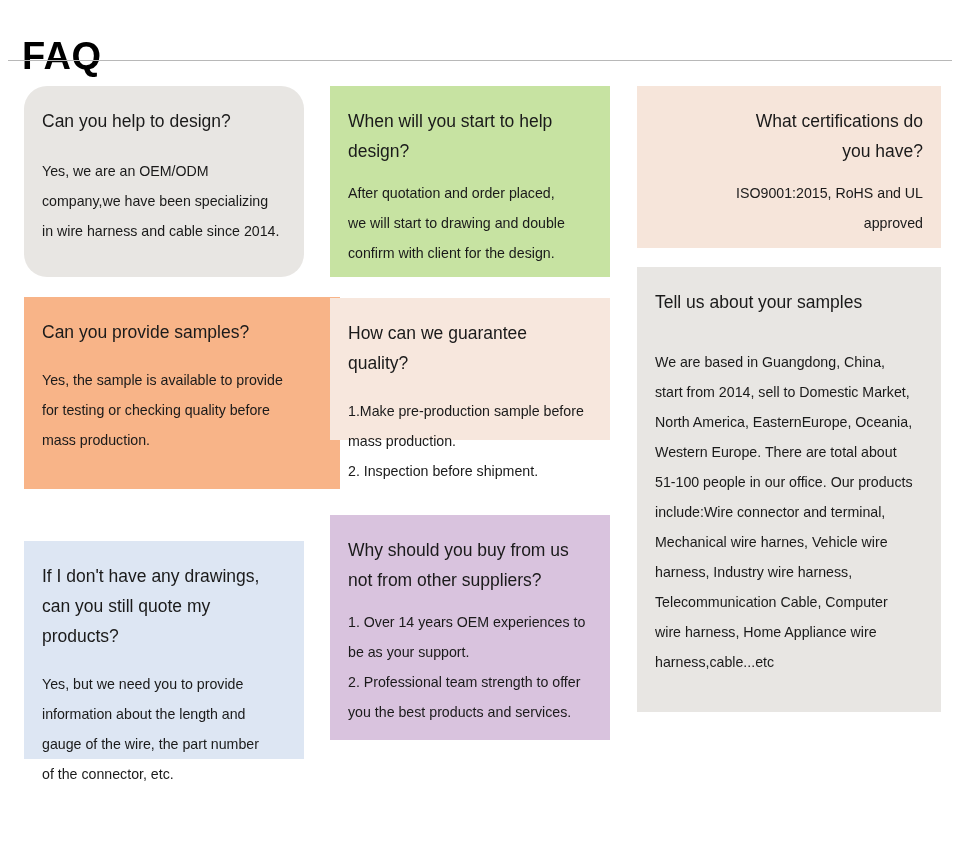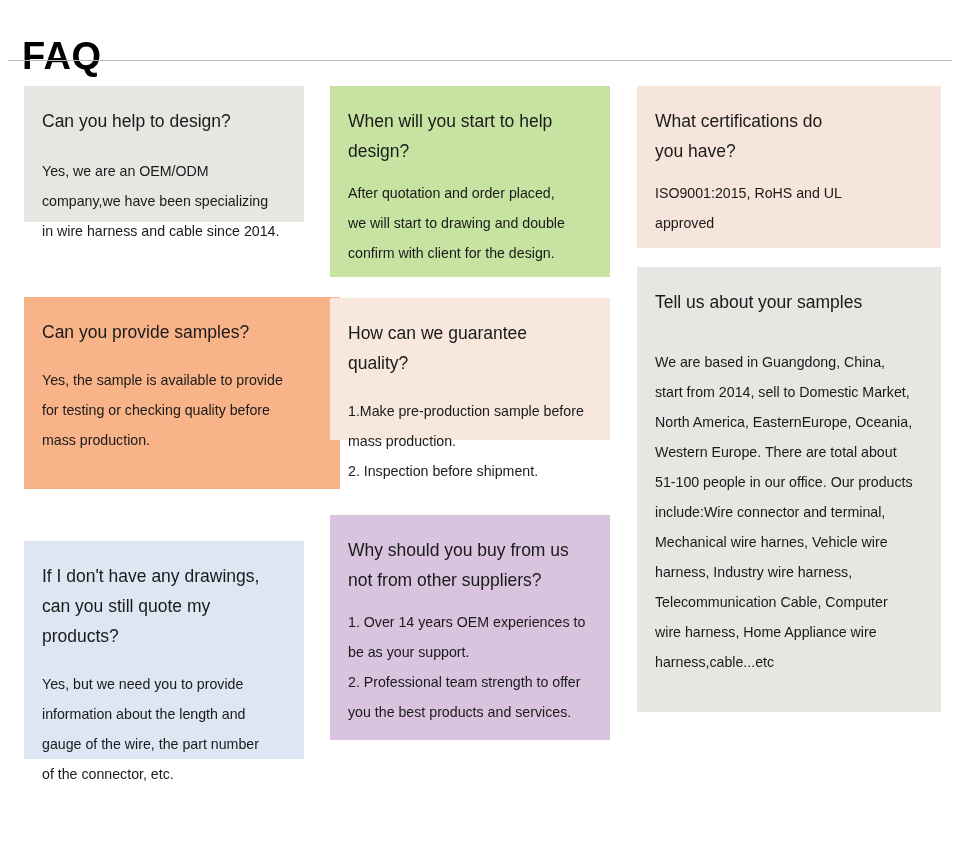--- a/index.html
+++ b/index.html
@@ -52,21 +52,21 @@
   }
   .card .a {
     font-size: 14.2px;
     line-height: 30px;
     font-weight: 400;
     color: #1a1a1a;
     margin: 0;
     white-space: pre-line;
   }
   
-  #card-design       { left: 24px;  top: 86px;  width: 280px; height: 136px; }
+  #card-design       { left: 24px;  top: 86px;  width: 280px; height: 191px; border-radius: 23px; }
   #card-start-design { left: 330px; top: 86px;  width: 280px; height: 191px; }
   #card-certs        { left: 637px; top: 86px;  width: 304px; height: 162px; }
   #card-samples      { left: 24px;  top: 297px; width: 316px; height: 192px; }
   #card-quality      { left: 330px; top: 298px; width: 280px; height: 142px; }
   #card-company      { left: 637px; top: 267px; width: 304px; height: 445px; }
   #card-drawings     { left: 24px;  top: 541px; width: 280px; height: 218px; }
   #card-why-us       { left: 330px; top: 515px; width: 280px; height: 225px; }
 
   #card-certs .a, #card-company .a { margin-top: 2px; }
   #card-company .q { margin-bottom: 30px; }
@@ -89,21 +89,21 @@
   </div>
 
   <div class="card" id="card-start-design" style="background: rgb(199, 227, 162);">
     <p class="q">When will you start to help
 design?</p>
     <p class="a">After quotation and order placed,
 we will start to drawing and double
 confirm with client for the design.</p>
   </div>
 
-  <div class="card" id="card-certs" style="background: rgb(246, 229, 218);">
+  <div class="card" id="card-certs" style="background: rgb(246, 229, 218); text-align: right;">
     <p class="q">What certifications do
 you have?</p>
     <p class="a">ISO9001:2015, RoHS and UL
 approved</p>
   </div>
 
   <div class="card" id="card-samples" style="background: rgb(248, 180, 136);">
     <p class="q">Can you provide samples?</p>
     <p class="a">Yes, the sample is available to provide
 for testing or checking quality before

